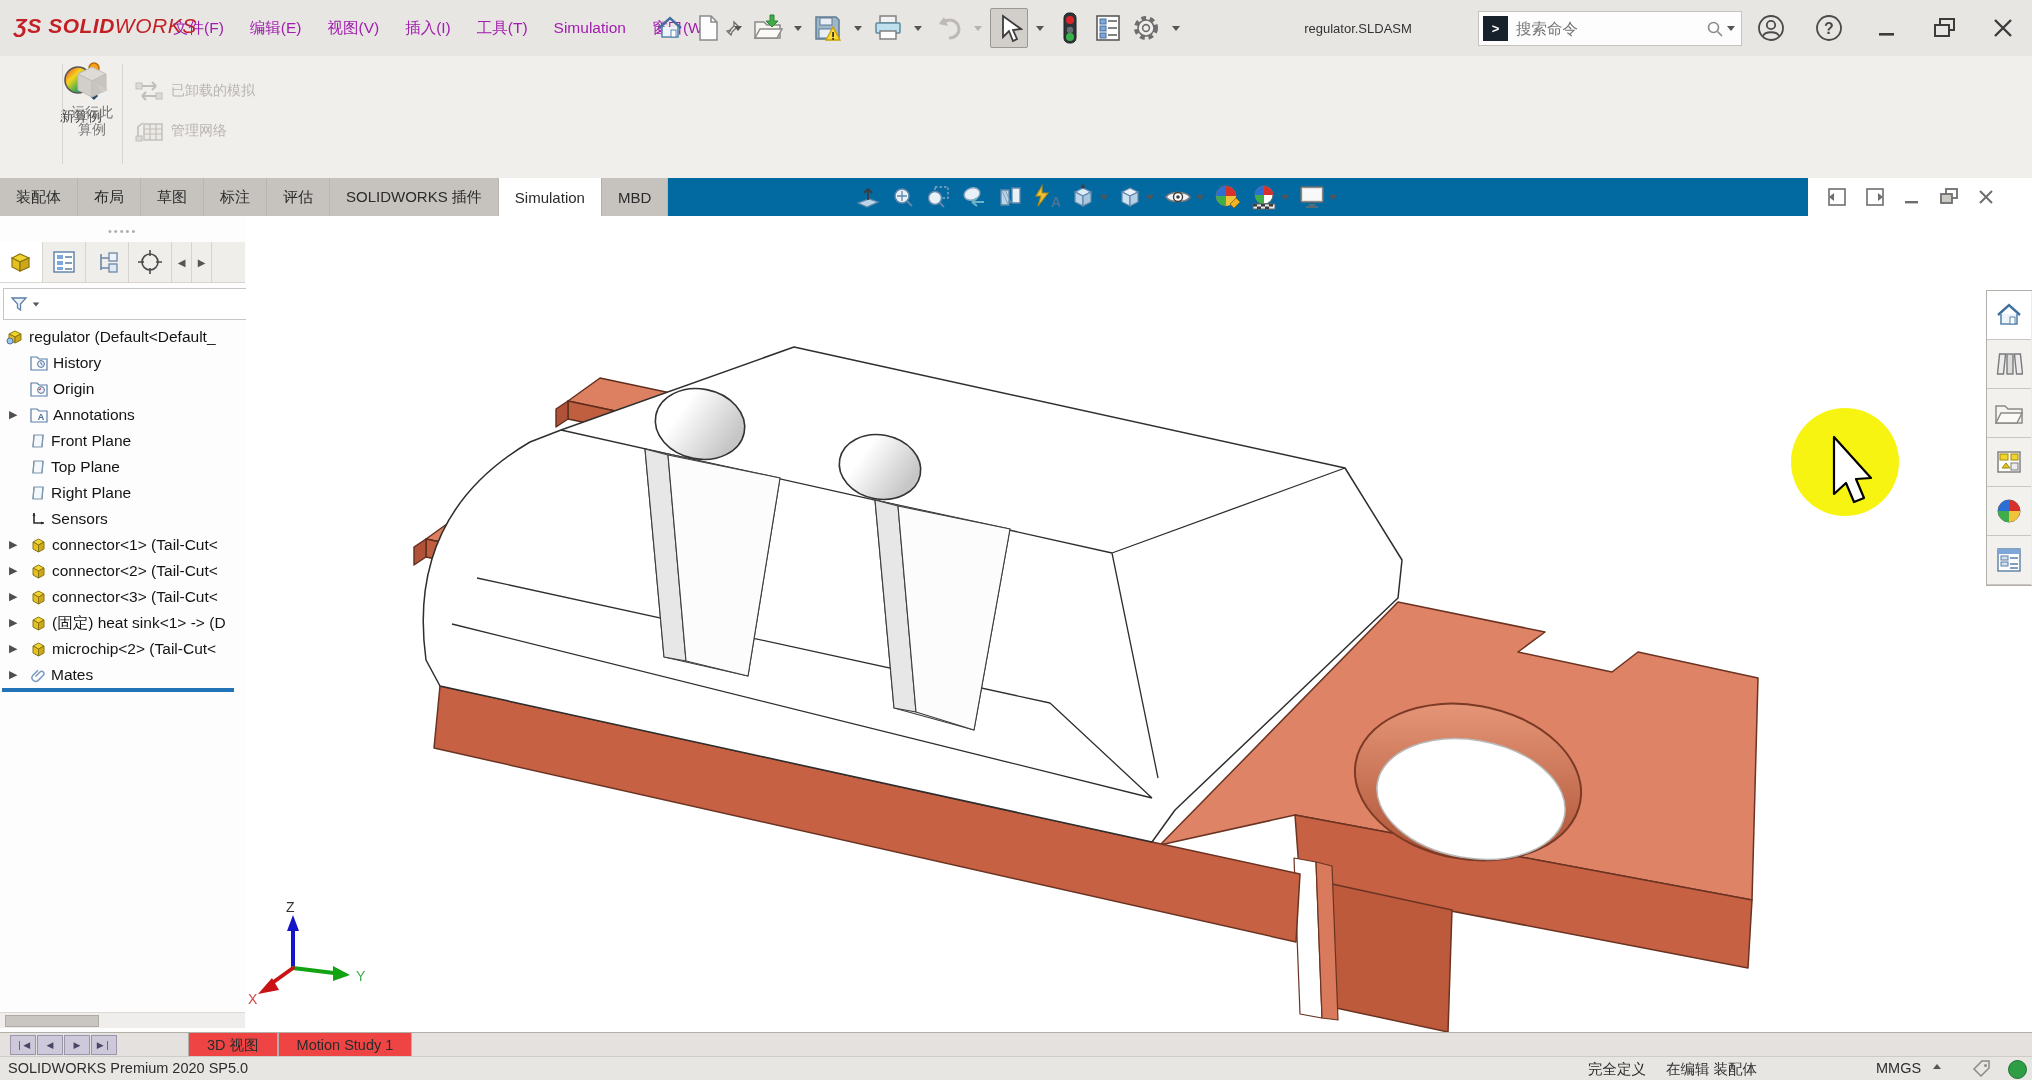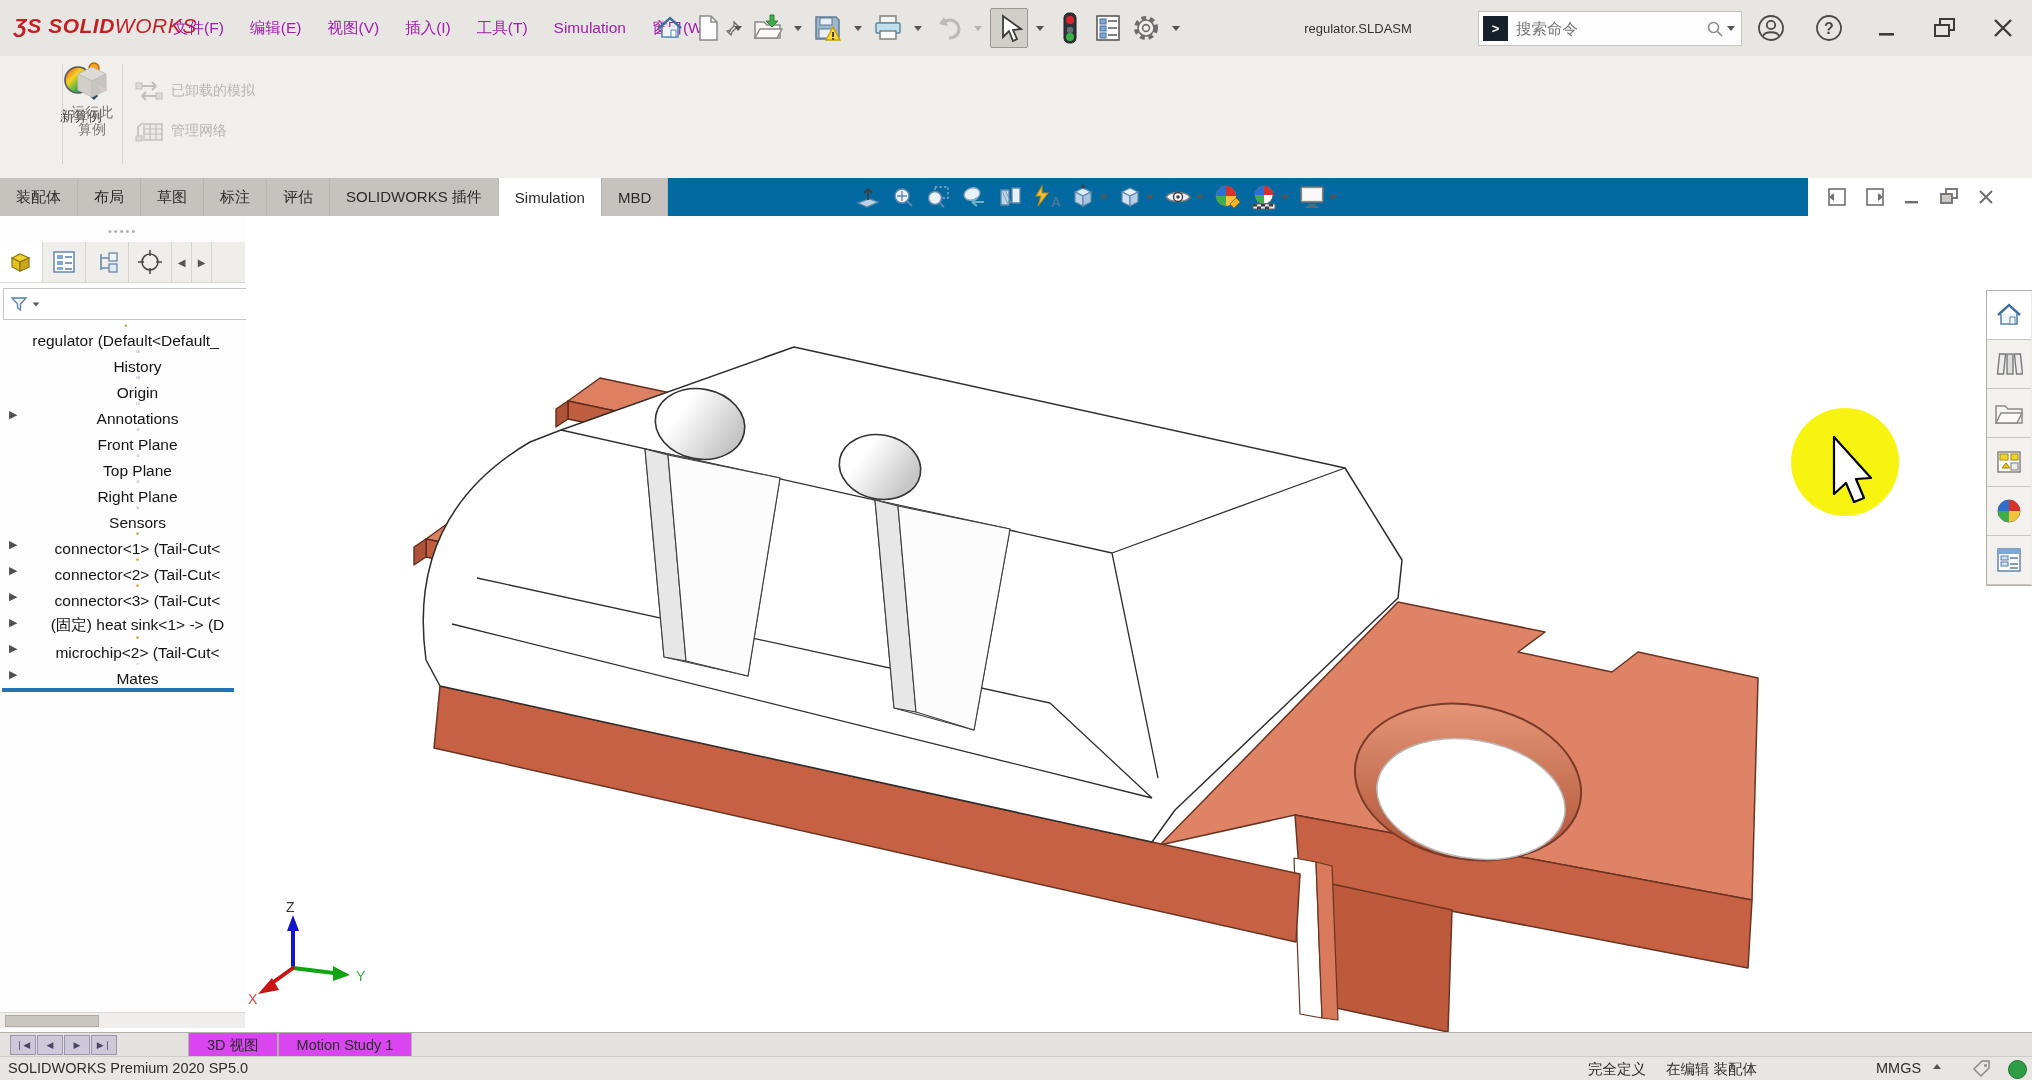--- a/index.html
+++ b/index.html
@@ -57,42 +57,42 @@
   .ptabs{position:absolute;left:0;top:26px;width:245px;height:40px;background:#f0eeeb;
     border-bottom:1px solid #d8d5d1;display:flex;align-items:stretch;}
   .ptab{width:42px;display:flex;align-items:center;justify-content:center;border-right:1px solid #d8d5d1;}
   .ptab.active{background:#fff;}
   .parrow{width:19px;display:flex;align-items:center;justify-content:center;color:#555;font-size:10px;
     border-right:1px solid #d8d5d1;}
   .filterrow{position:absolute;left:3px;top:72px;width:238px;height:30px;border:1px solid #c9c6c2;
     background:#fff;display:flex;align-items:center;padding-left:6px;gap:4px;}
   .tree{position:absolute;left:0;top:108px;width:245px;}
   .trow{position:relative;height:26px;display:flex;align-items:center;gap:5px;padding-left:30px;
-    font-size:15.5px;color:#141414;white-space:nowrap;flex-direction:column;}
+    font-size:15.5px;color:#141414;white-space:nowrap;}
   .trow.root{padding-left:6px;}
   .trow .exp{position:absolute;left:9px;top:6px;font-size:11px;color:#4f4f4f;}
   .rollback{position:absolute;left:2px;top:472px;width:232px;height:4px;background:#2173b5;}
   .hscroll{position:absolute;left:0;top:796px;width:245px;height:15px;background:#f0eeec;border-top:1px solid #dcd9d5;}
   .hthumb{position:absolute;left:5px;top:2px;width:92px;height:10px;background:#c9c5c1;border:1px solid #aeaaa5;}
   
   .viewport{position:absolute;left:246px;top:216px;width:1786px;height:816px;background:#ffffff;}
   
   .taskpane{position:absolute;right:0;top:290px;width:45px;background:#efedea;
     border:1px solid #b3afaa;border-right:none;}
   .tpbtn{width:44px;height:48px;display:flex;align-items:center;justify-content:center;
     border-bottom:1px solid #c9c6c2;background:#f3f1ee;}
   .tpbtn.active{background:#ffffff;}
   
   .bottombar{position:absolute;left:0;top:1032px;width:2032px;height:24px;background:#e4e1de;
     border-top:1px solid #b3afaa;display:flex;align-items:stretch;}
   .navbtns{display:flex;align-items:center;gap:1px;padding:0 4px 0 10px;}
   .navb{width:24px;height:18px;background:#cdc9da;border:1px solid #9a96ab;color:#4a4766;
     font-size:9px;display:flex;align-items:center;justify-content:center;}
   .btab{display:flex;align-items:center;padding:0 18px;font-size:14.5px;color:#2b2b2b;
-    background:#d946ef;border-right:1px solid #b3afaa;border-left:1px solid #b3afaa;}
+    background:#ef4444;border-right:1px solid #b3afaa;border-left:1px solid #b3afaa;}
   .btab.active{background:#84cc16;margin-top:48px;}
   
   .statusbar{position:absolute;left:0;top:1056px;width:2032px;height:24px;background:#e8e6e3;
     border-top:1px solid #cfccc8;font-size:14.5px;color:#2e2e2e;}
   .st-left{position:absolute;left:8px;top:3px;}
   .st-def{position:absolute;left:1588px;top:3px;}
   .st-edit{position:absolute;left:1666px;top:3px;}
   .st-units{position:absolute;left:1876px;top:3px;}
   .st-caret{position:absolute;left:1933px;top:7px;width:0;height:0;border-left:4px solid transparent;
     border-right:4px solid transparent;border-bottom:5px solid #555;}

